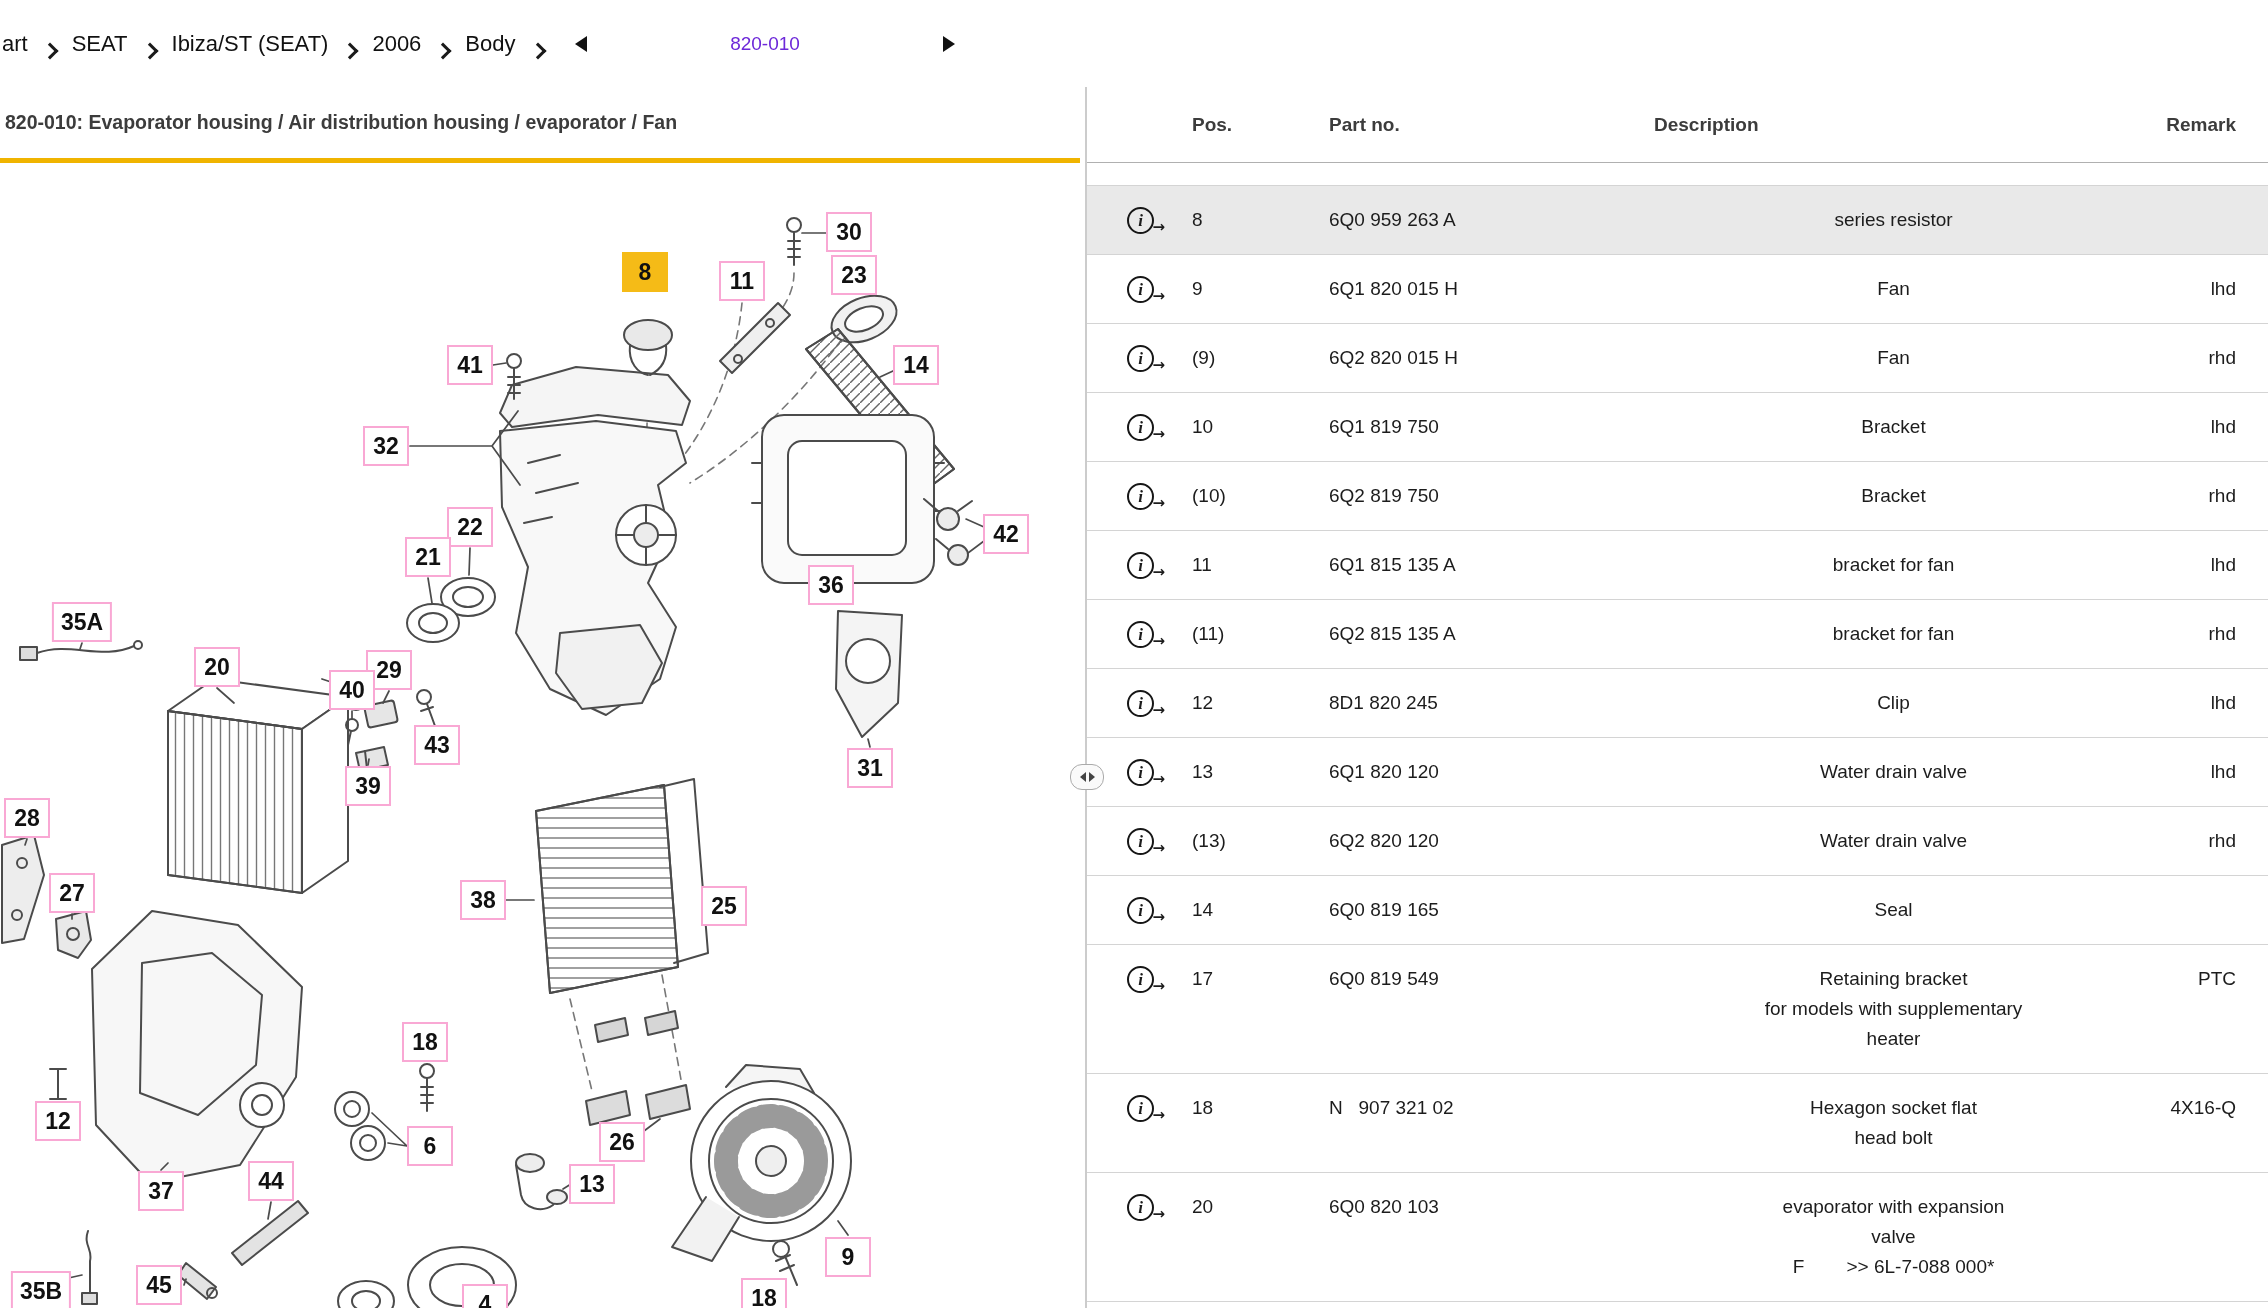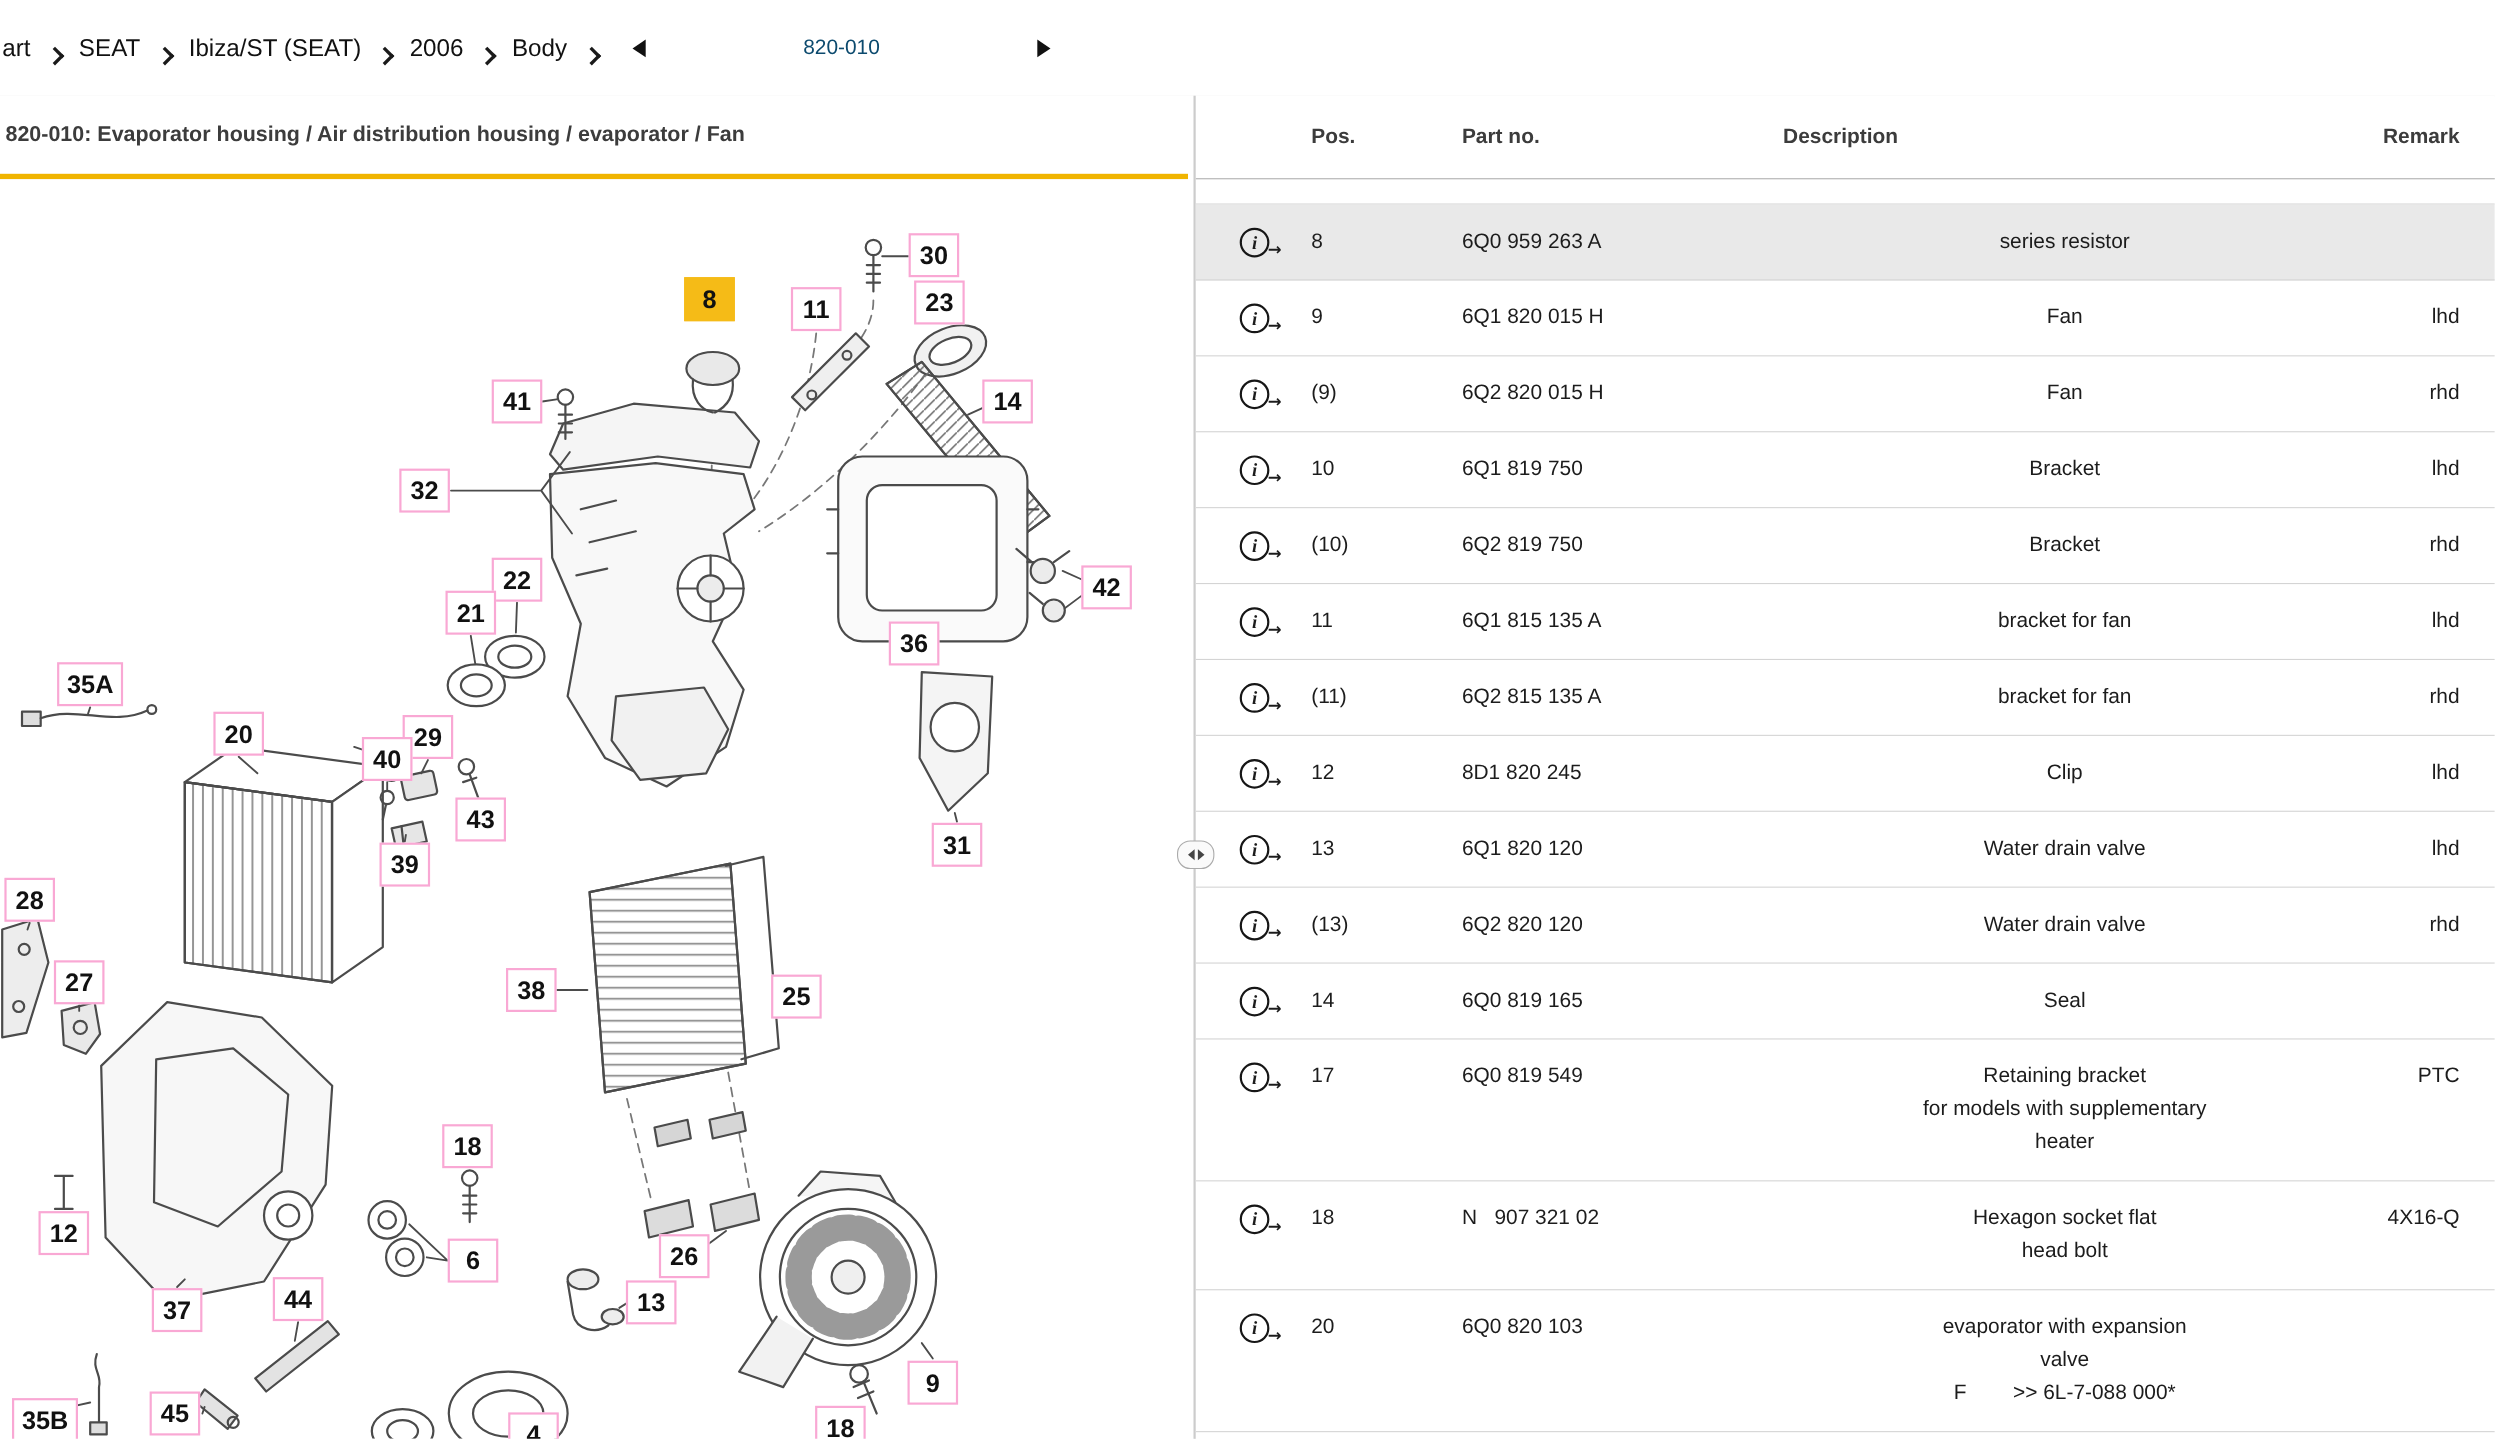--- a/index.html
+++ b/index.html
@@ -9,21 +9,21 @@
   }
   
   .topbar{position:absolute;left:0;top:0;width:100%;height:87px;background:#fff;
     border-bottom:1px solid #ededed;display:flex;align-items:center;}
   .breadcrumb{display:flex;align-items:flex-end;gap:15px;font-size:22px;color:#111;padding-left:2px;}
   .bc-item{cursor:pointer;white-space:nowrap;}
   .chev{width:9px;height:9px;border-top:3px solid #1a1a1a;border-right:3px solid #1a1a1a;
     transform:rotate(45deg);display:inline-block;margin:0 1px;}
   .group-nav{position:absolute;left:575px;top:0;height:87px;width:380px;
     display:flex;align-items:center;justify-content:space-between;}
-  .group-label{position:absolute;left:0;right:0;text-align:center;font-size:19px;color:#0c4a6e;}
+  .group-label{position:absolute;left:0;right:0;text-align:center;font-size:19px;color:#6d28d9;}
   .tri-left{width:0;height:0;border-top:8px solid transparent;border-bottom:8px solid transparent;
     border-right:12px solid #111;cursor:pointer;z-index:2;}
   .tri-right{width:0;height:0;border-top:8px solid transparent;border-bottom:8px solid transparent;
     border-left:12px solid #111;cursor:pointer;z-index:2;}
   
   .subheader{position:absolute;left:0;top:87px;width:100%;height:76px;background:#fff;}
   .diagram-title{position:absolute;left:5px;top:0;height:71px;display:flex;align-items:center;
     font-size:19.5px;font-weight:700;color:#3c3c3c;white-space:nowrap;}
   .accent-underline{position:absolute;left:0;bottom:0;width:1080px;height:5px;background:#f0b400;}
   .table-head{position:absolute;left:1087px;right:0;top:0;height:76px;display:grid;
@@ -55,21 +55,21 @@
     color:#1c1c1c;align-items:start;box-sizing:border-box;cursor:pointer;}
   .prow.hl{background:#e9e9e9;}
   .icon-cell{display:flex;padding-left:40px;}
   .info-icon{position:relative;width:27px;height:27px;border:2px solid #161616;border-radius:50%;
     box-sizing:border-box;display:flex;align-items:center;justify-content:center;margin-top:2px;}
   .info-icon .ii{font-family:"Liberation Serif",serif;font-style:italic;font-weight:700;font-size:17px;line-height:1;}
   .info-icon .ia{position:absolute;right:-13px;top:3px;font-size:15px;font-weight:700;
     font-family:"DejaVu Sans","Liberation Sans",sans-serif;}
   .pos{padding-left:3px;white-space:pre-wrap;}
   .part{white-space:pre-wrap;}
-  .desc{white-space:pre-wrap;}
+  .desc{white-space:pre-wrap;margin-left:33px;}
   .desc div{min-height:30px;text-align:center;}
   .remark{text-align:right;padding-right:32px;white-space:nowrap;}
 </style>
 </head>
 <body>
 
 <header class="topbar">
   <nav class="breadcrumb">
       <span class="bc-item">art</span>
       <span class="chev"></span>

